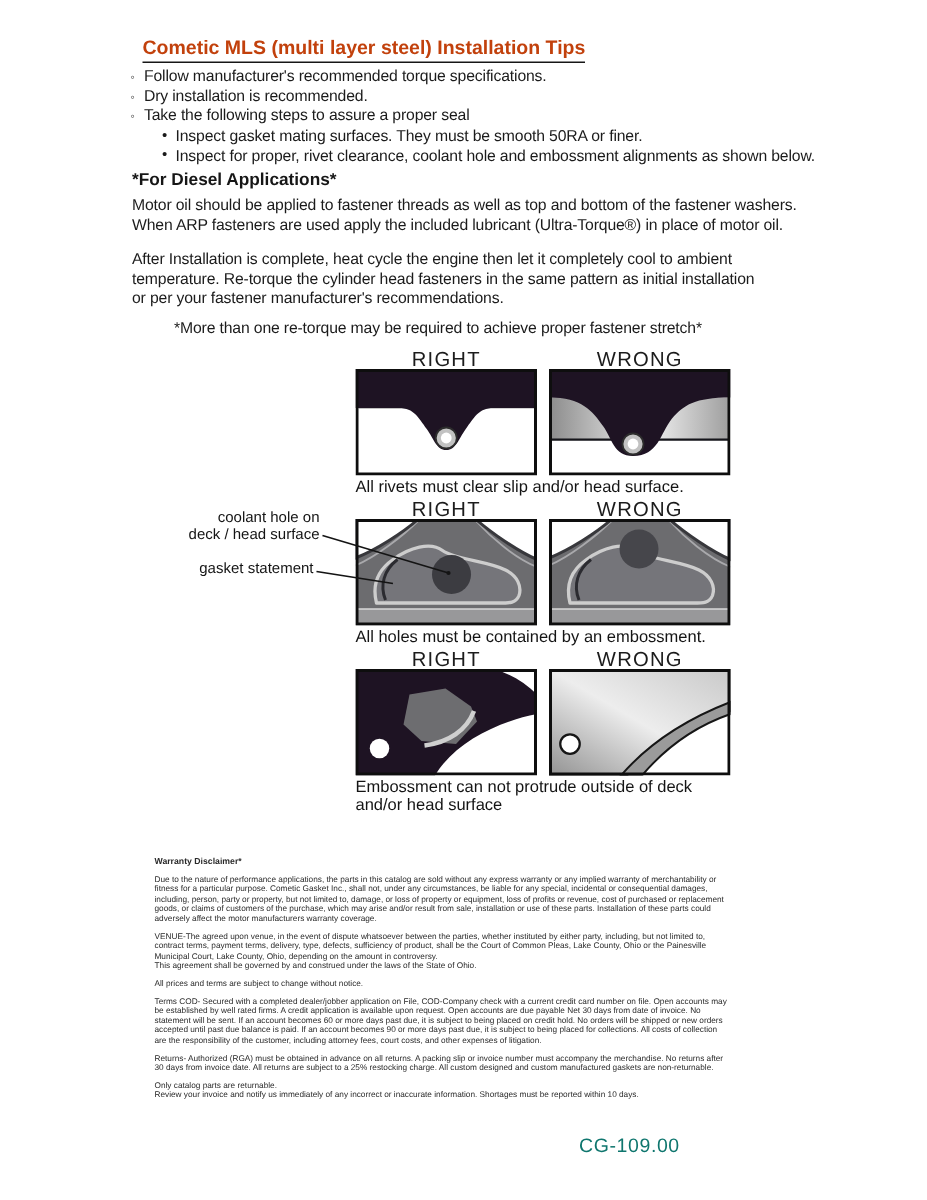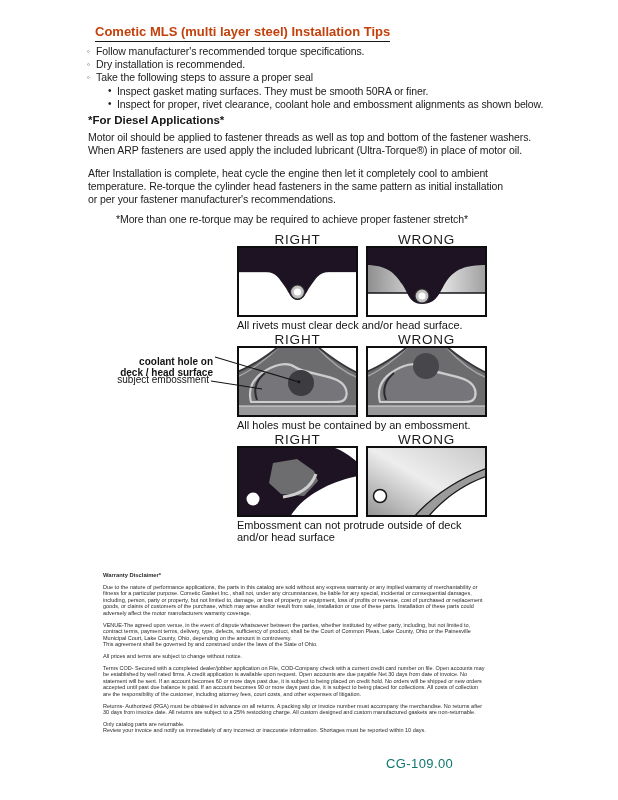--- a/index.html
+++ b/index.html
@@ -100,21 +100,21 @@
       </defs>
       <rect width="121" height="71" fill="#ffffff"></rect>
       <rect x="1" y="19" width="119" height="28" fill="url(#dg1)"></rect>
       <line x1="1" y1="47" x2="120" y2="47" stroke="#15151a" stroke-width="1.5"></line>
       <path d="M0,0 H121 V19 C97,19 90,24 82,33 C74,43 73,58 56,58 C43,58 42,46 36,38 C29,28 22,19 0,19 Z" fill="#1e1323"></path>
       <circle cx="56" cy="50" r="7" fill="#c2c2c2" stroke="#2c2c2c" stroke-width="1.2"></circle>
       <circle cx="56" cy="50" r="3.6" fill="#ffffff"></circle>
       <rect x="1" y="1" width="119" height="69" fill="none" stroke="#0e0e0e" stroke-width="2"></rect>
     </svg>
 
-    <p class="dcaption abs" style="left:237px; top:87px;">All rivets must clear deck and/or head surface.</p>
+    <p class="dcaption abs" style="left:237px; top:87px;">All rivets must clear slip and/or head surface.</p>
   </div>
 
   <div class="diagram abs" style="top:332px;">
     <span class="dlabel abs" style="left:237px; top:0;">RIGHT</span>
     <span class="dlabel abs" style="left:366px; top:0;">WRONG</span>
 
     <svg class="dbox abs" style="left:237px; top:14px;" width="121" height="71" viewBox="0 0 121 71">
       <rect width="121" height="71" fill="#6c6c6f"></rect>
       <rect x="1" y="60" width="119" height="10" fill="#98989a"></rect>
       <line x1="1" y1="60" x2="120" y2="60" stroke="#d8d8d8" stroke-width="1"></line>
@@ -138,23 +138,23 @@
       <path d="M20,54 C16,44 19,34 28,27" fill="none" stroke="#2b2b30" stroke-width="2"></path>
       <path d="M0,0 H42 C32,9 13,21 0,26 Z" fill="#ffffff" stroke="#38383c" stroke-width="2"></path>
       <path d="M121,0 H80 C90,9 109,22 121,27 Z" fill="#ffffff" stroke="#38383c" stroke-width="2"></path>
       <circle cx="60" cy="20" r="13" fill="#46464b"></circle>
       <rect x="1" y="1" width="119" height="69" fill="none" stroke="#0e0e0e" stroke-width="2"></rect>
     </svg>
 
     <p class="dcaption abs" style="left:237px; top:87px;">All holes must be contained by an embossment.</p>
   </div>
 
-  <div class="side-label abs" style="left:117px; top:357px; width:96px;font-weight:bold;">coolant hole on
+  <div class="side-label abs" style="left:117px; top:341px; width:96px;">coolant hole on
 deck / head surface</div>
-  <div class="side-label abs" style="left:117px; top:375px; width:92px;">subject embossment</div>
+  <div class="side-label abs" style="left:117px; top:375px; width:92px;">gasket statement</div>
   <svg class="abs" style="left:118px; top:336px; pointer-events:none;" width="190" height="62" viewBox="0 0 190 62">
     <line x1="97" y1="21" x2="181" y2="46" stroke="#141414" stroke-width="1.1"></line>
     <circle cx="181" cy="46" r="1.4" fill="#141414"></circle>
     <line x1="93" y1="45" x2="144" y2="53" stroke="#141414" stroke-width="1.1"></line>
   </svg>
 
   <div class="diagram abs" style="top:432px;">
     <span class="dlabel abs" style="left:237px; top:0;">RIGHT</span>
     <span class="dlabel abs" style="left:366px; top:0;">WRONG</span>
 

